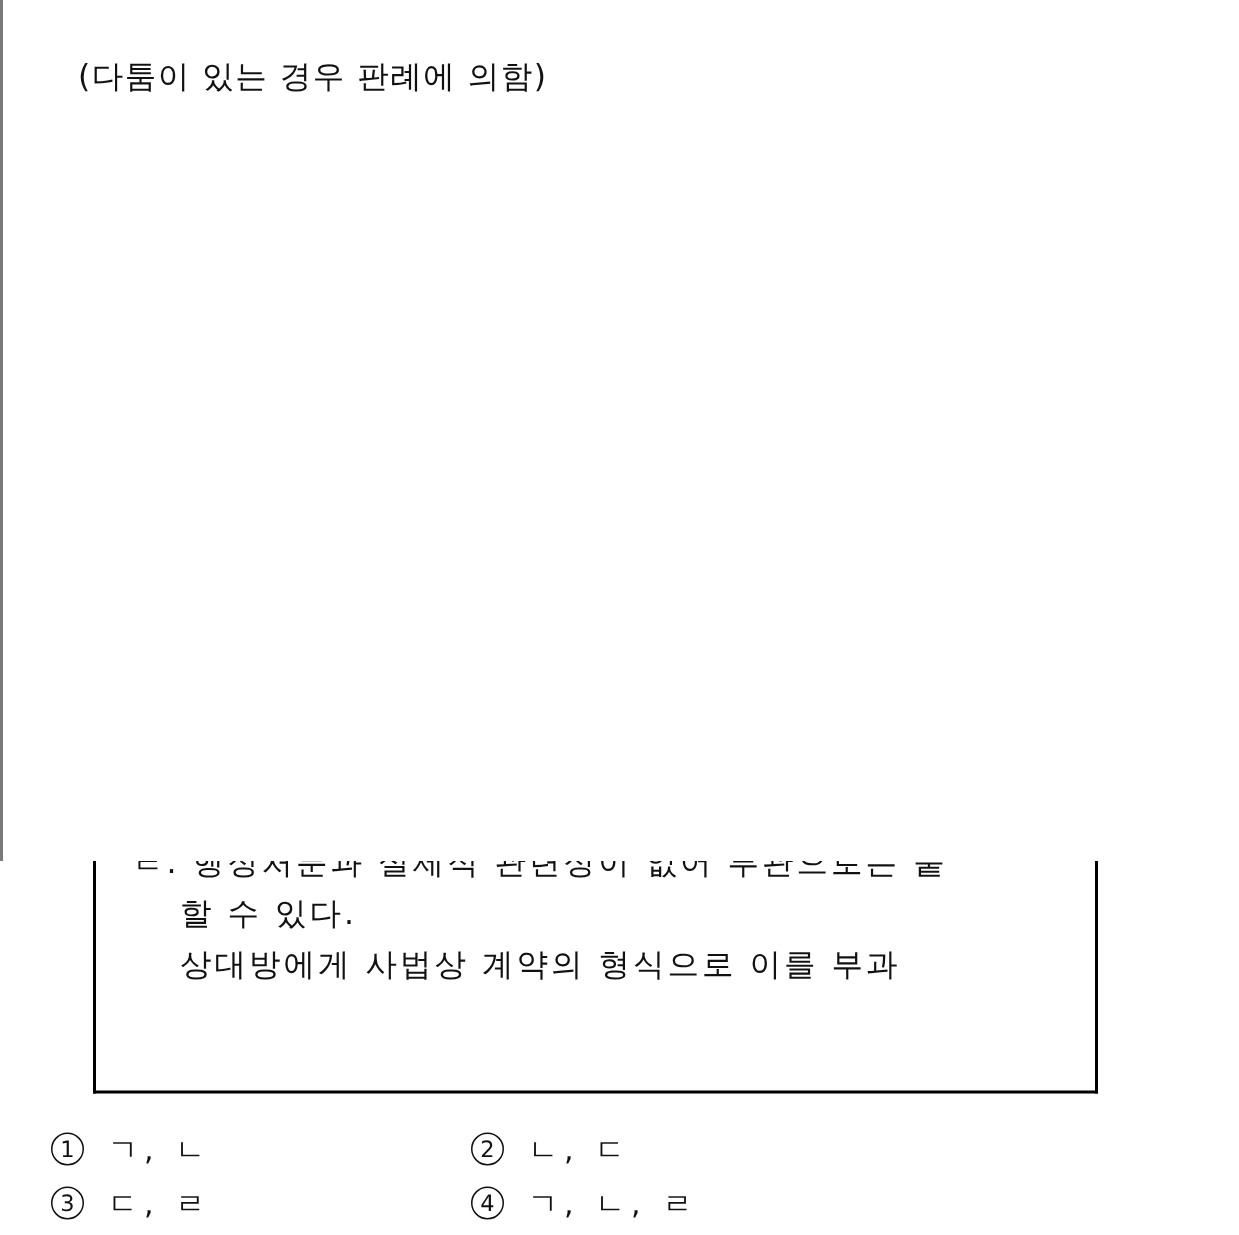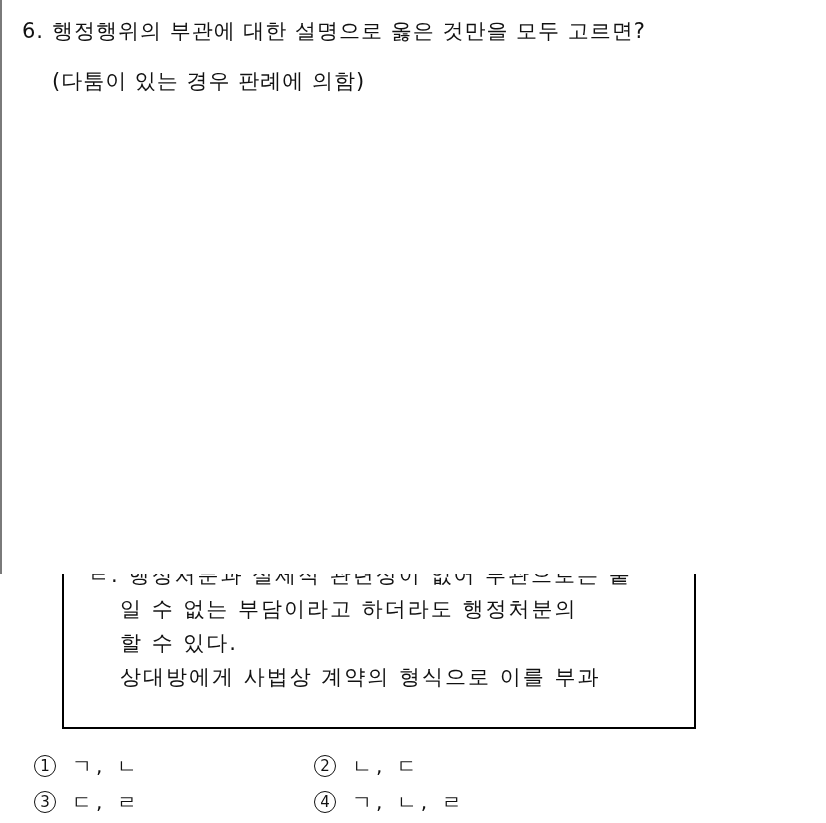--- a/index.html
+++ b/index.html
@@ -4,50 +4,46 @@
 <style>
   html, body { margin: 0; padding: 0; background: #ffffff; }
   body { width: 826px; height: 823px; position: relative; overflow: hidden;
          font-family: "DejaVu Sans", "Liberation Sans", sans-serif; color: #111; }
   .page-border { position: absolute; left: 0; top: 0; width: 2px; height: 574px; background: #7a7a7a; }
   .question { position: absolute; left: 22px; top: 16px; font-size: 21px; line-height: 30px; letter-spacing: 1px; }
   .question .num { display: inline-block; width: 30px; }
   .question .line2 { padding-left: 30px; margin-top: 20px; }
   .box { position: absolute; left: 62px; top: 574px; width: 630px; height: 153px;
          border-left: 2px solid #000; border-right: 2px solid #000; border-bottom: 2px solid #000;
-         overflow: hidden; }
+         overflow: hidden; padding-left: 36px; }
   .box-inner { position: absolute; left: 24px; top: -16px; font-size: 21px; line-height: 34px; letter-spacing: 2px; }
   .box-inner .item-line { white-space: nowrap; }
   .box-inner .indent { padding-left: 32px; }
   .choices { position: absolute; left: 34px; top: 748px; width: 560px; font-size: 20px; }
   .choice-row { display: flex; height: 36px; align-items: center; }
   .choice { display: flex; align-items: center; width: 300px; }
   .choice .mark { display: inline-flex; width: 22px; height: 22px; border: 1.5px solid #111; border-radius: 50%;
                   align-items: center; justify-content: center; font-size: 15px; margin-right: 16px; box-sizing: border-box; }
   .choice .opts { letter-spacing: 4px; text-align: right; }
 </style>
 </head>
 <body>
 
 <div class="page-border"></div>
 
 <div class="question">
-  <div>
-    <span class="num">6.</span><span>행정행위의 부관에 대한 설명으로 옳은 것만을 모두 고르면?</span>
-  </div>
   <div class="line2">(다툼이 있는 경우 판례에 의함)</div>
 </div>
 
 <div class="box">
   <div class="box-inner">
     <div class="item-line">
       <span>ㄹ.</span>
       <span>행정처분과 실제적 관련성이 없어 부관으로는 붙</span>
     </div>
-    <div class="item-line indent">일 수 없는 부담이라고 하더라도 행정처분의</div>
     <div class="item-line indent">할 수 있다.</div>
     <div class="item-line indent">상대방에게 사법상 계약의 형식으로 이를 부과</div>
   </div>
 </div>
 
 <div class="choices">
   <div class="choice-row">
     <div class="choice">
       <span class="mark">1</span>
       <span class="opts">ㄱ, ㄴ</span>

